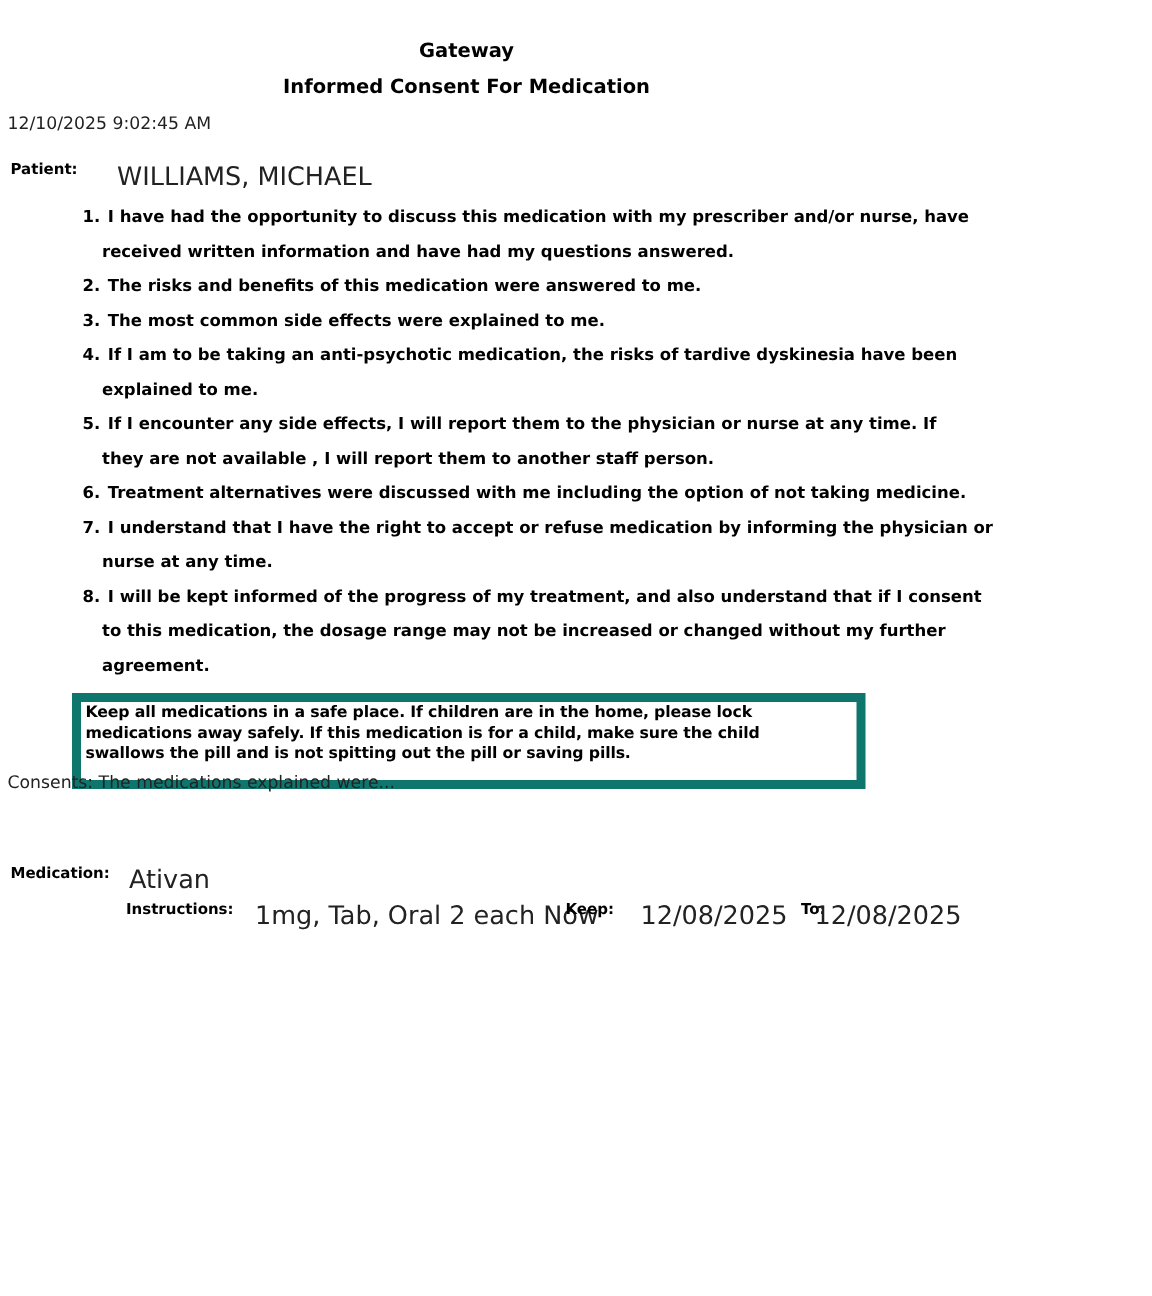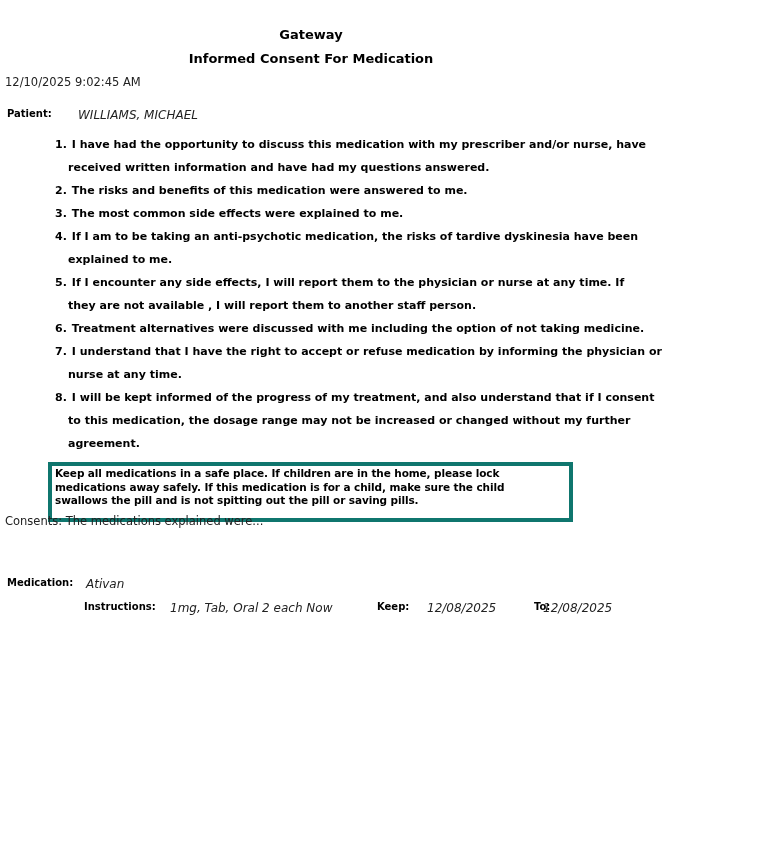--- a/index.html
+++ b/index.html
@@ -36,24 +36,23 @@
   .instructions-row { top: 601px; }
   .lbl {
     position: absolute;
     font-weight: bold;
     font-size: 10px;
     color: #000;
     white-space: nowrap;
   }
   .val {
     position: absolute;
-    font-size: 12px;
+    font-size: 17px;
     color: #222;
     white-space: nowrap;
-    font-style: italic;
   }
   .consent-list {
     position: absolute;
     left: 7px;
     top: 133px;
     width: 748px;
     margin-left: 48px;
   }
   .consent-item {
     font-weight: bold;
@@ -64,21 +63,21 @@
     text-indent: -13px;
     white-space: pre-wrap;
   }
   .consent-item .num { margin-right: 5px; }
   .notice-box {
     position: absolute;
     left: 48px;
     top: 462px;
     width: 511px;
     min-height: 50px;
-    border: 4px solid #0f766e;
+    border: 6px solid #0f766e;
     padding: 1px 3px;
     font-weight: bold;
     font-size: 10.5px;
     letter-spacing: -0.1px;
     line-height: 13.5px;
     color: #000;
     white-space: pre-wrap;
   }
   .consents-line {
     position: absolute;

